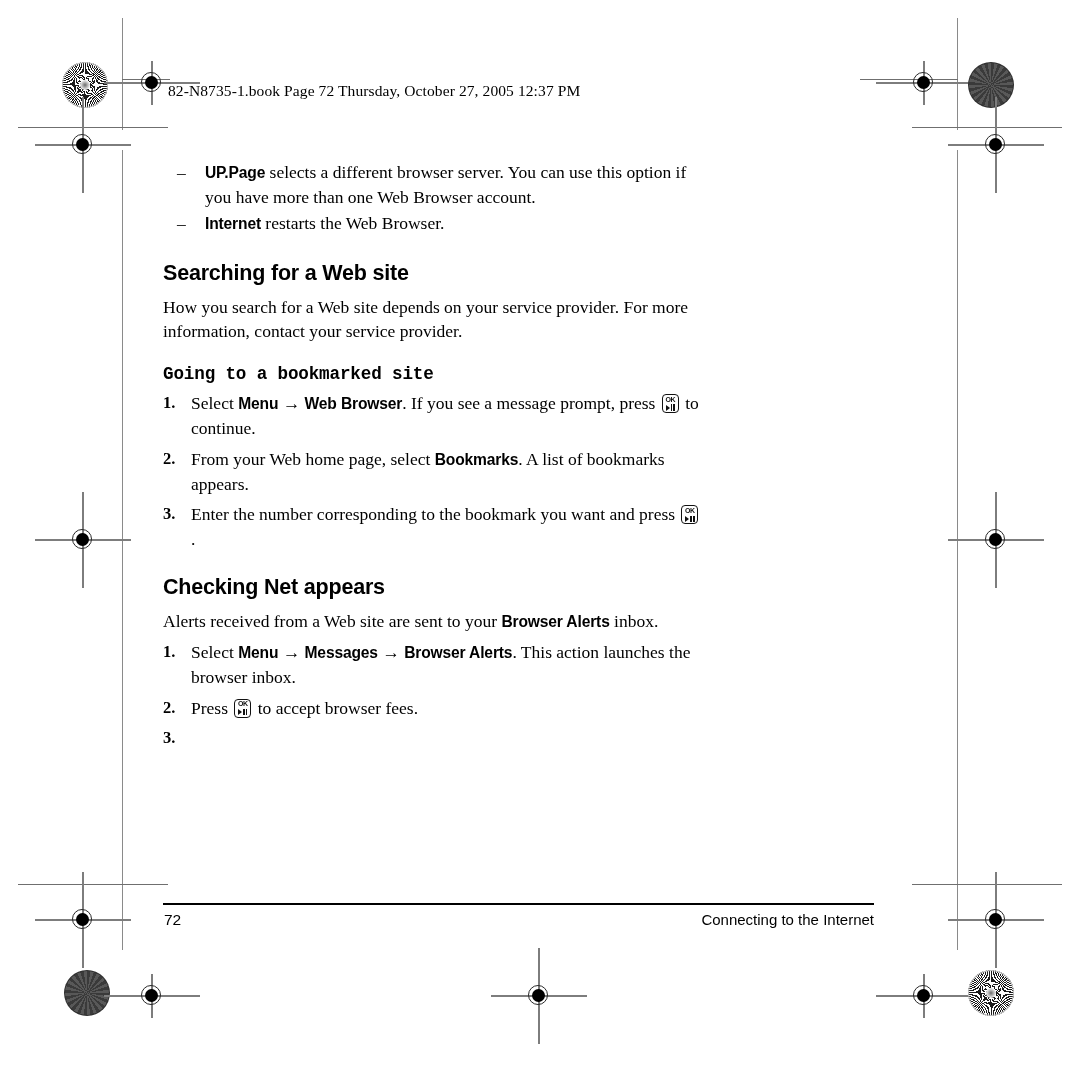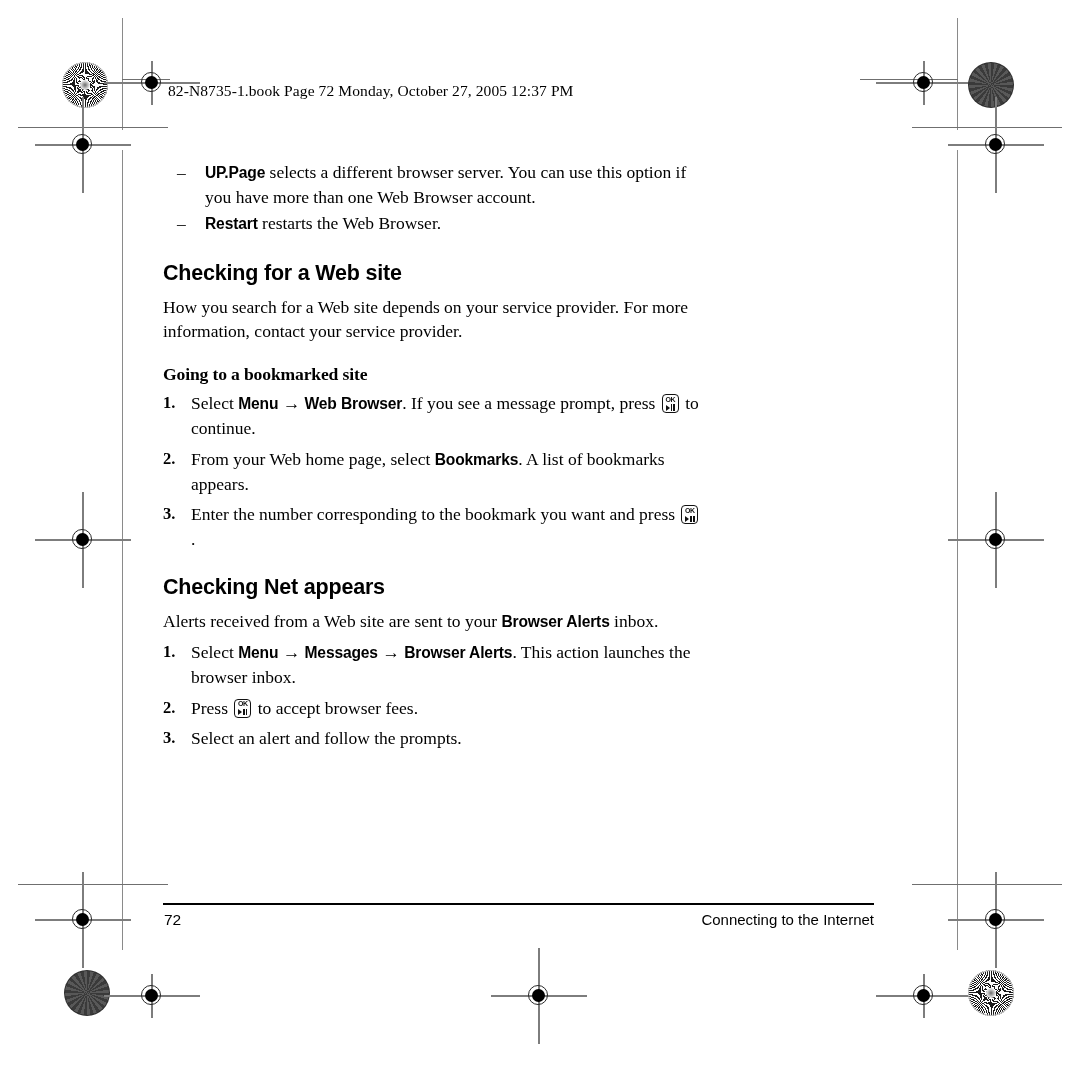--- a/index.html
+++ b/index.html
@@ -142,21 +142,21 @@
   h2.sec {
     font-family: "Liberation Sans", "DejaVu Sans", sans-serif;
     font-weight: bold;
     font-size: 21.5px;
     letter-spacing: -0.2px;
     margin: 23px 0 9px 0;
     line-height: 26px;
   }
 
   h3.sub {
-    font-family: Liberation Serif, serif;
+    font-family: Liberation Mono, monospace;
     font-weight: bold;
     font-size: 17.6px;
     letter-spacing: -0.15px;
     margin: 20px 0 5px 0;
     line-height: 22px;
   }
 
   p.body {
     font-size: 17.5px;
     line-height: 24.2px;
@@ -346,34 +346,34 @@
     <div class="arm-h"></div>
     <div class="arm-v"></div>
     <div class="ring"></div>
     <div class="dot"></div>
   </div>
   <div class="starburst" style="left:968px; top:970px;"></div>
 </div>
 
 <div class="page">
 
-  <div class="bookline">82-N8735-1.book  Page 72  Monday, October 27, 2005  12:37 PM</div>
+  <div class="bookline">82-N8735-1.book  Page 72  Thursday, October 27, 2005  12:37 PM</div>
 
   <div class="content">
 
     <div class="dashitem">
       <span class="dash">–</span>
       <span class="term">UP.Page</span><span> selects a different browser server. You can use this option if you have more than one Web Browser account.</span>
     </div>
     <div class="dashitem">
       <span class="dash">–</span>
-      <span class="term">Restart</span><span> restarts the Web Browser.</span>
+      <span class="term">Internet</span><span> restarts the Web Browser.</span>
     </div>
 
-    <h2 class="sec">Checking for a Web site</h2>
+    <h2 class="sec">Searching for a Web site</h2>
     <p class="body">How you search for a Web site depends on your service provider. For more information, contact your service provider.</p>
 
     <h3 class="sub">Going to a bookmarked site</h3>
 
     <ol class="steps">
       <li>
         <span class="num">1.</span><span>Select </span><span class="term">Menu</span><span class="arrow"> → </span><span class="term">Web Browser</span><span>. If you see a message prompt, press </span><span class="keyicon"><span class="ok">OK</span><span class="pp">
               <span class="tri"></span>
               <span class="bar"></span>
               <span class="bar"></span>
@@ -399,21 +399,21 @@
         <span class="num">1.</span><span>Select </span><span class="term">Menu</span><span class="arrow"> → </span><span class="term">Messages</span><span class="arrow"> → </span><span class="term">Browser Alerts</span><span>. This action launches the browser inbox.</span>
       </li>
       <li>
         <span class="num">2.</span><span>Press </span><span class="keyicon"><span class="ok">OK</span><span class="pp">
               <span class="tri"></span>
               <span class="bar"></span>
               <span class="bar"></span>
             </span></span><span> to accept browser fees.</span>
       </li>
       <li>
-        <span class="num">3.</span><span>Select an alert and follow the prompts.</span>
+        <span class="num">3.</span>
       </li>
     </ol>
 
   </div>
 
   <div class="footer-rule"></div>
   <div class="footer-page">72</div>
   <div class="footer-title">Connecting to the Internet</div>
 
 </div>

